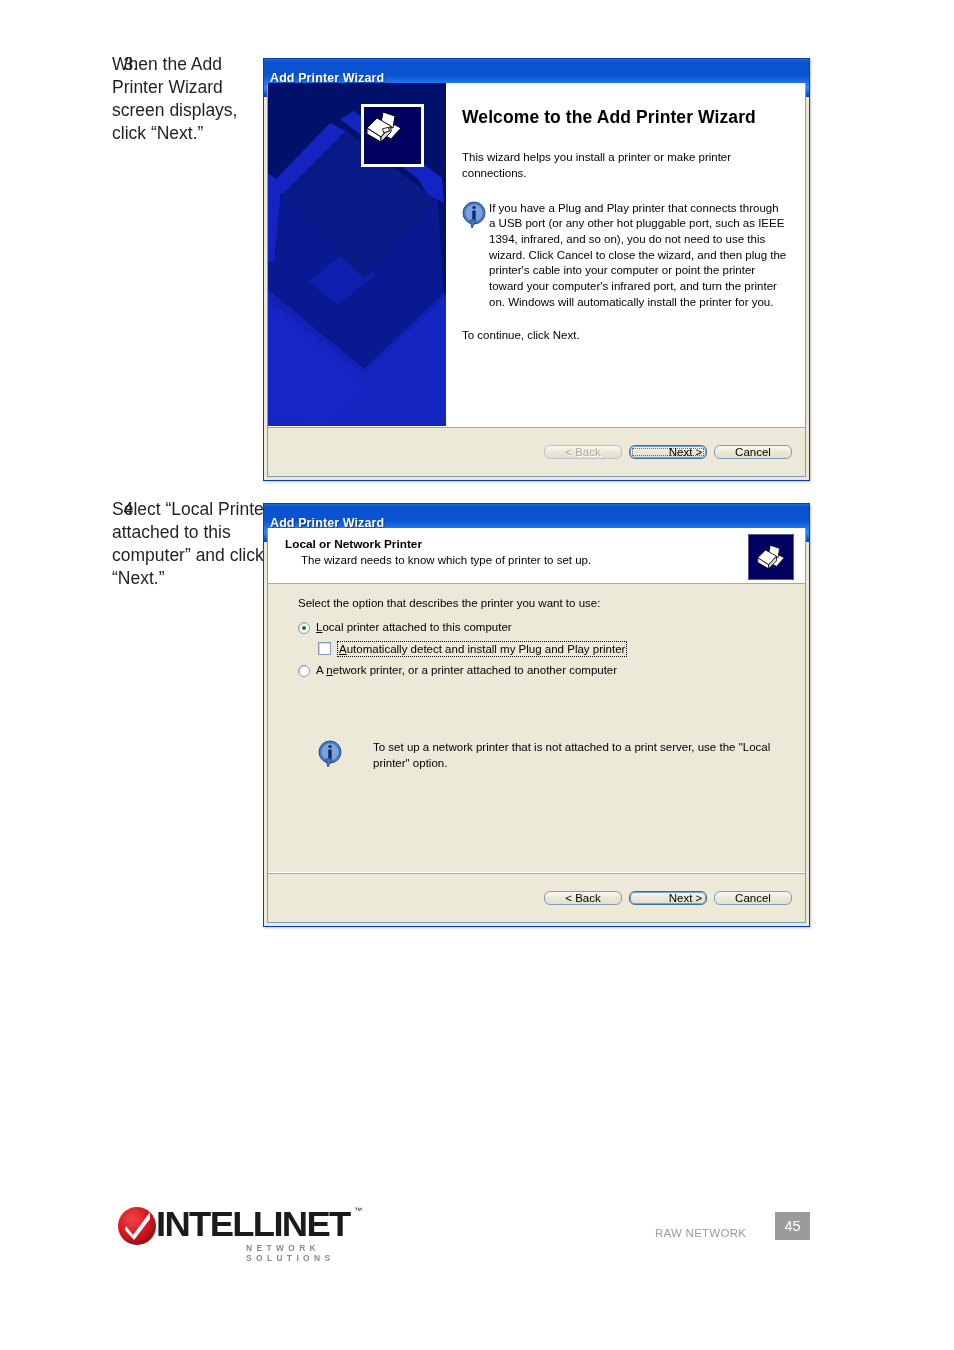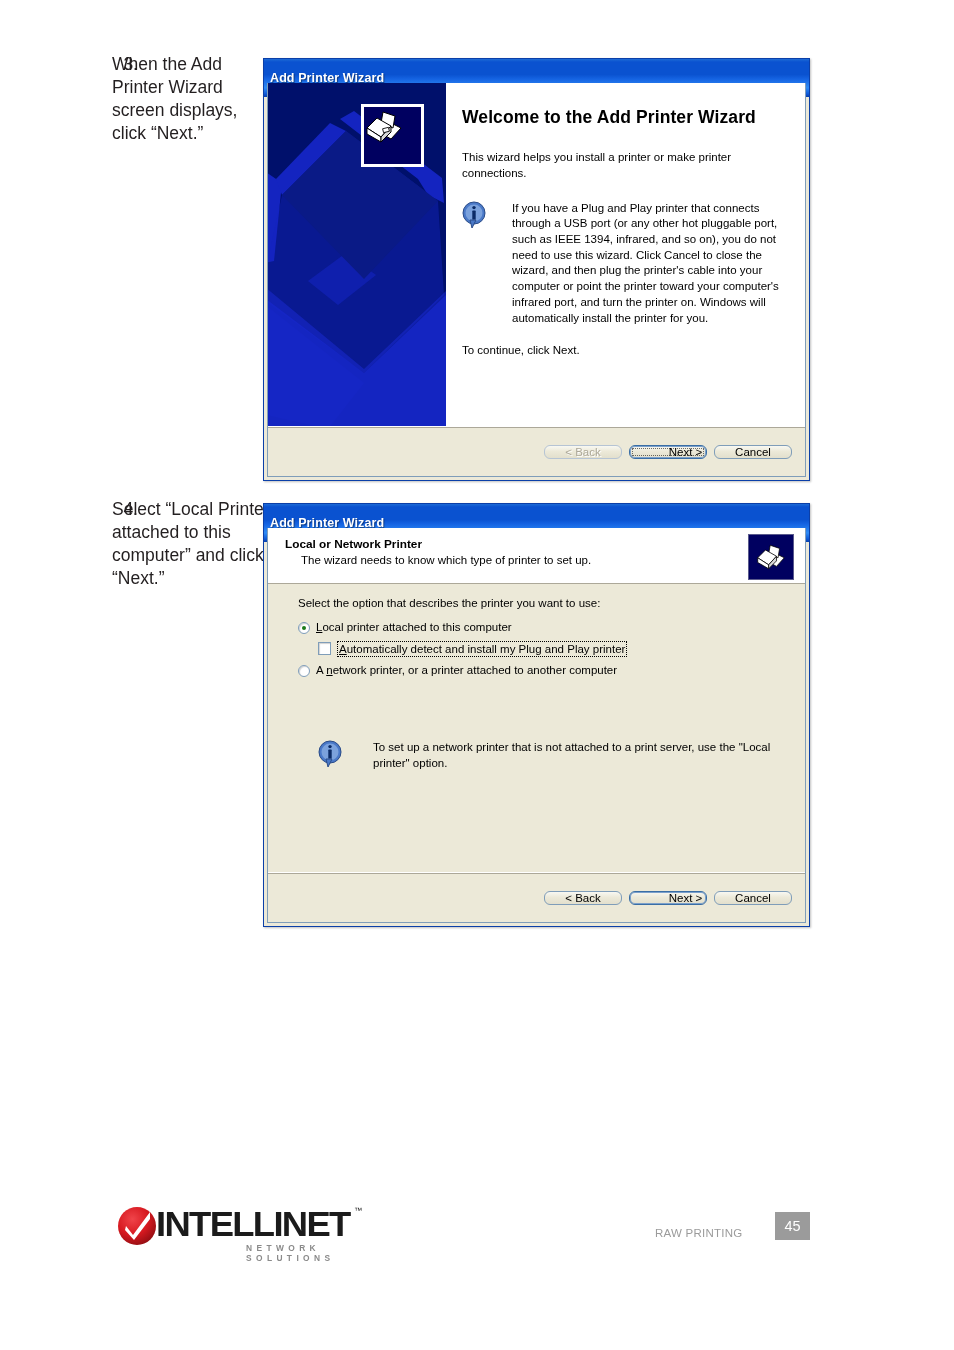--- a/index.html
+++ b/index.html
@@ -122,21 +122,21 @@
     letter-spacing: .1px;
   }
   .welcome-para {
     font-size: 11.5px;
     line-height: 1.32;
     margin: 0 0 20px 0;
     max-width: 310px;
   }
   .info-row {
     display: flex;
-    gap: 24px;
+    gap: 1px;
     margin-bottom: 18px;
   }
   .info-text {
     font-size: 11.5px;
     line-height: 1.365;
     max-width: 298px;
   }
   .welcome-continue {
     font-size: 11.5px;
     margin: 0;
@@ -512,14 +512,14 @@
       </radialGradient>
     </defs>
     <circle cx="20" cy="20" r="19" fill="url(#redg)"></circle>
     <path d="M9 20 L16 29 L33 6 L33 13 L17 34 L8 24 Z" fill="#ffffff"></path>
   </svg>
   <div class="logo-word">INTELLINET</div>
   <div class="logo-tm">™</div>
   <div class="logo-sub">NETWORK SOLUTIONS</div>
 </div>
 
-<div class="footer-section">RAW PRINTING</div>
+<div class="footer-section">RAW NETWORK</div>
 <div class="footer-pagebox">45</div>
 
 </body></html>

